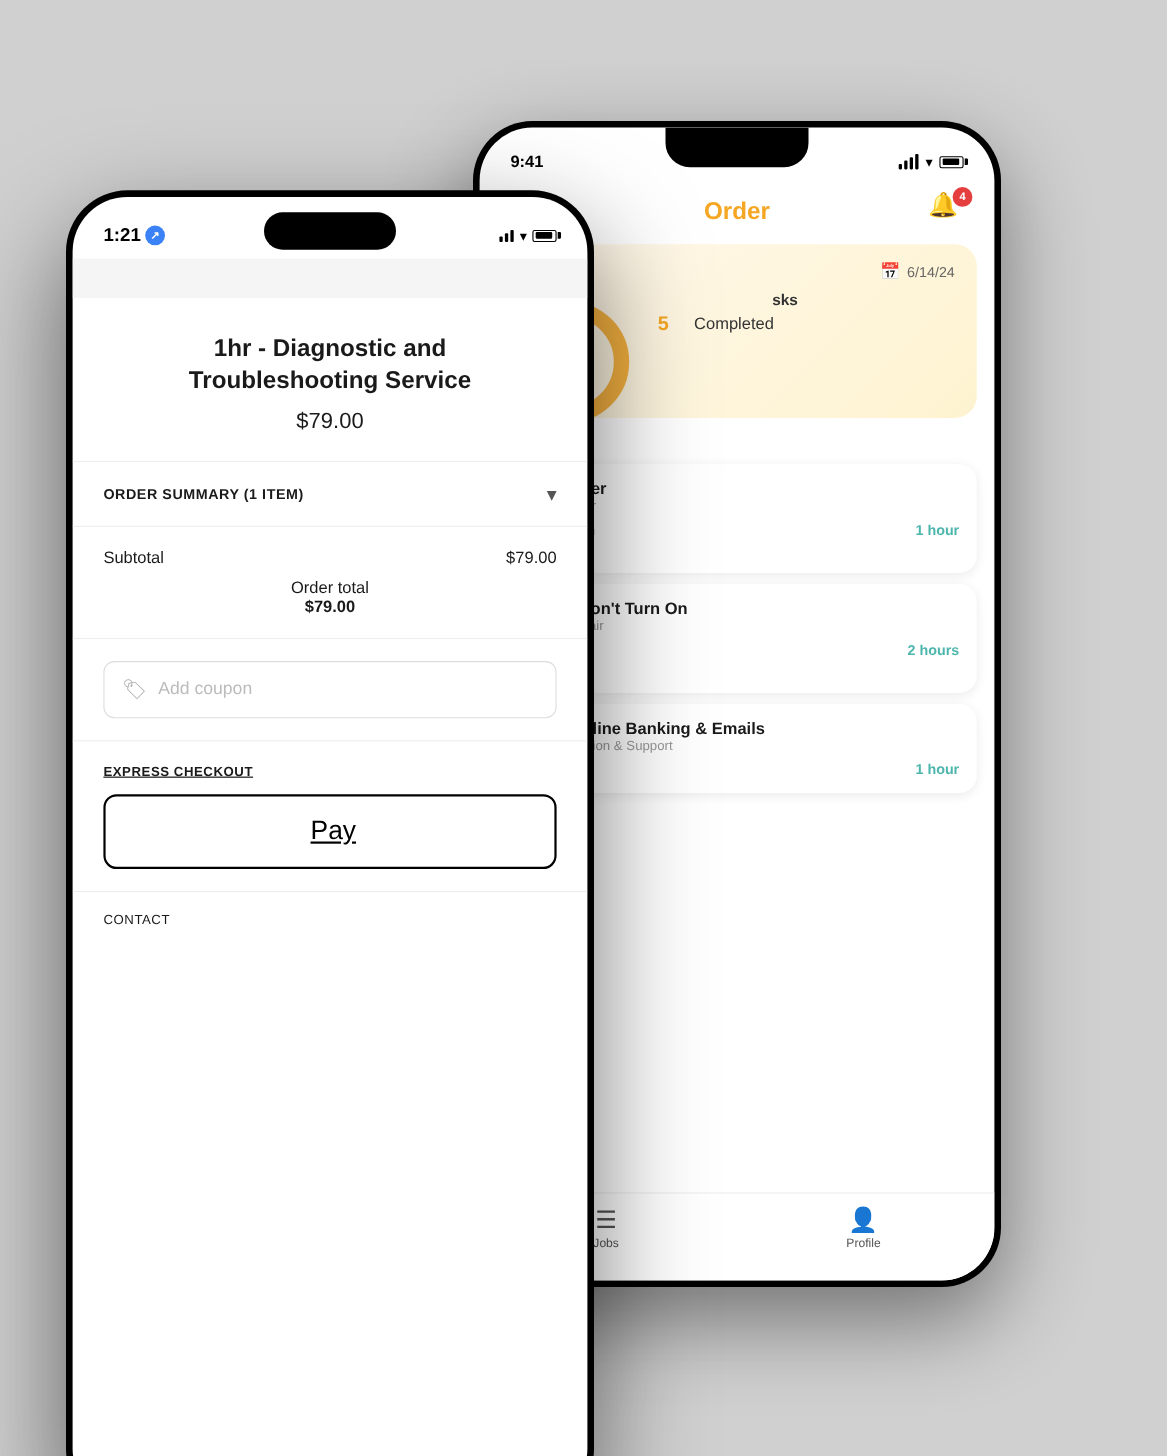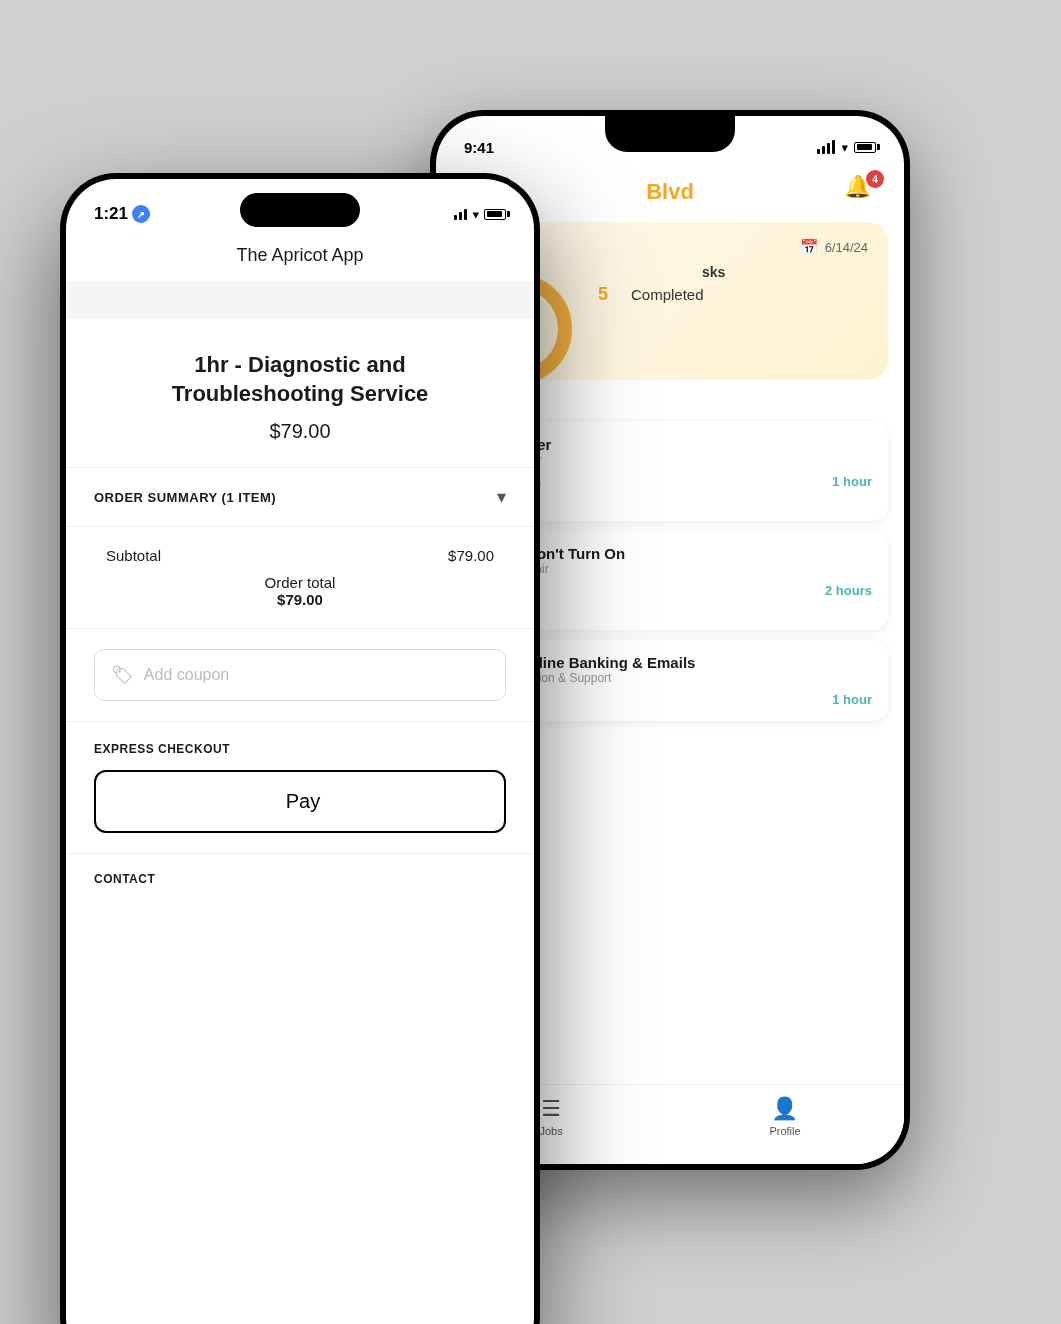--- a/index.html
+++ b/index.html
@@ -414,21 +414,21 @@
       letter-spacing: 0.5px;
     }
 
     .chevron-down {
       font-size: 18px;
       color: #555;
     }
 
     
     .pricing-section {
-      padding: 20px 40px;
+      padding: 20px 28px;
       border-bottom: 1px solid #eee;
     }
 
     .price-row {
       display: flex;
       justify-content: space-between;
       align-items: center;
       margin-bottom: 10px;
     }
 
@@ -468,20 +468,21 @@
     }
 
     .coupon-placeholder {
       font-size: 16px;
       color: #bbb;
     }
 
     
     .express-section {
       padding: 20px 28px;
+      text-decoration: underline;
     }
 
     .express-label {
       font-size: 12px;
       font-weight: 700;
       color: #1a1a1a;
       letter-spacing: 0.5px;
       margin-bottom: 14px;
     }
 
@@ -495,34 +496,34 @@
       gap: 6px;
       cursor: pointer;
     }
 
     .apple-logo {
       font-size: 22px;
       color: #000;
     }
 
     .apple-pay-text {
-      font-size: 20px;
+      font-size: 24px;
       font-weight: 500;
       color: #000;
     }
 
     
     .contact-section {
       padding: 18px 28px 0;
       border-top: 1px solid #eee;
     }
 
     .contact-label {
       font-size: 12px;
-      font-weight: 700;
+      font-weight: 400;
       color: #1a1a1a;
       letter-spacing: 0.5px;
     }
 
     
     .sig-bar {
       width: 3px;
       background: #000;
       border-radius: 1px;
       display: inline-block;
@@ -589,21 +590,21 @@
           <div class="battery-shape">
             <div class="battery-body">
                 <div class="battery-fill"></div>
               </div>
           </div>
         </div>
       </div>
 
       <div class="back-header">
         <span style="width:36px"></span>
-        <span class="back-header-title">Blvd</span>
+        <span class="back-header-title">Order</span>
         <div class="back-bell">
           <span class="back-bell-icon">🔔</span>
           <span class="back-bell-badge">4</span>
         </div>
       </div>
 
       <div class="stats-card">
         <div class="stats-card-header">
           <span class="calendar-icon-stat">📅</span>
           <span class="stats-date">6/14/24</span>
@@ -702,23 +703,20 @@
           </div>
           <span class="wifi-shape">▾</span>
           <div class="battery-shape">
             <div class="battery-body">
                 <div class="battery-fill"></div>
               </div>
           </div>
         </div>
       </div>
 
-      <div class="front-app-header">
-        <span>The Apricot App</span>
-      </div>
 
       <div class="section-bar"></div>
 
       <div class="service-info">
         <div class="service-title">1hr - Diagnostic and Troubleshooting Service</div>
         <div class="service-price">$79.00</div>
       </div>
 
       <div class="order-summary-row">
         <span class="order-summary-label">ORDER SUMMARY (1 ITEM)</span>

